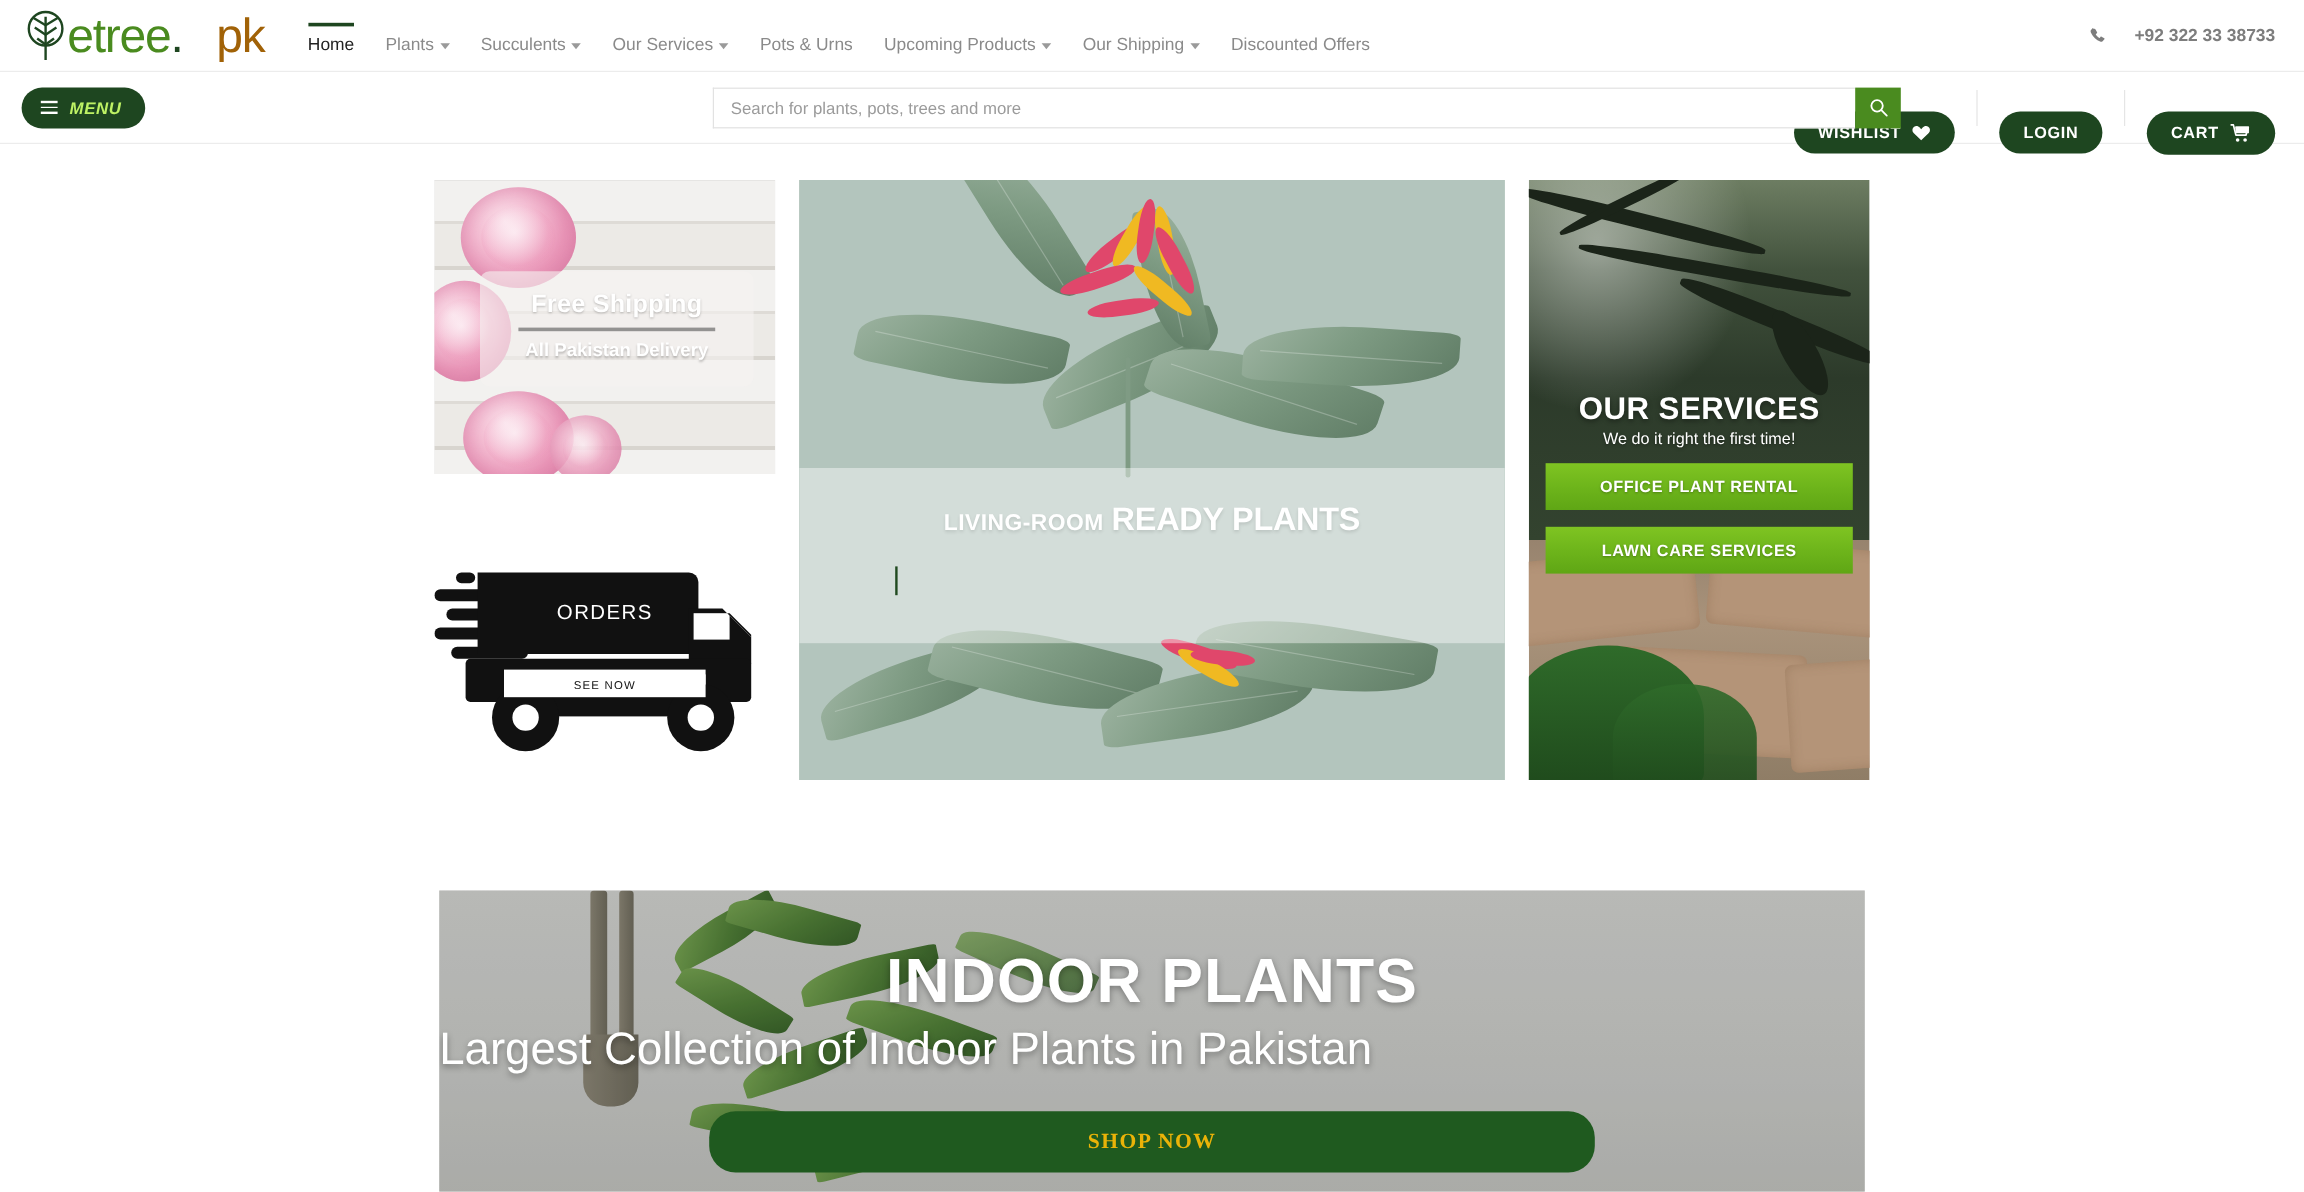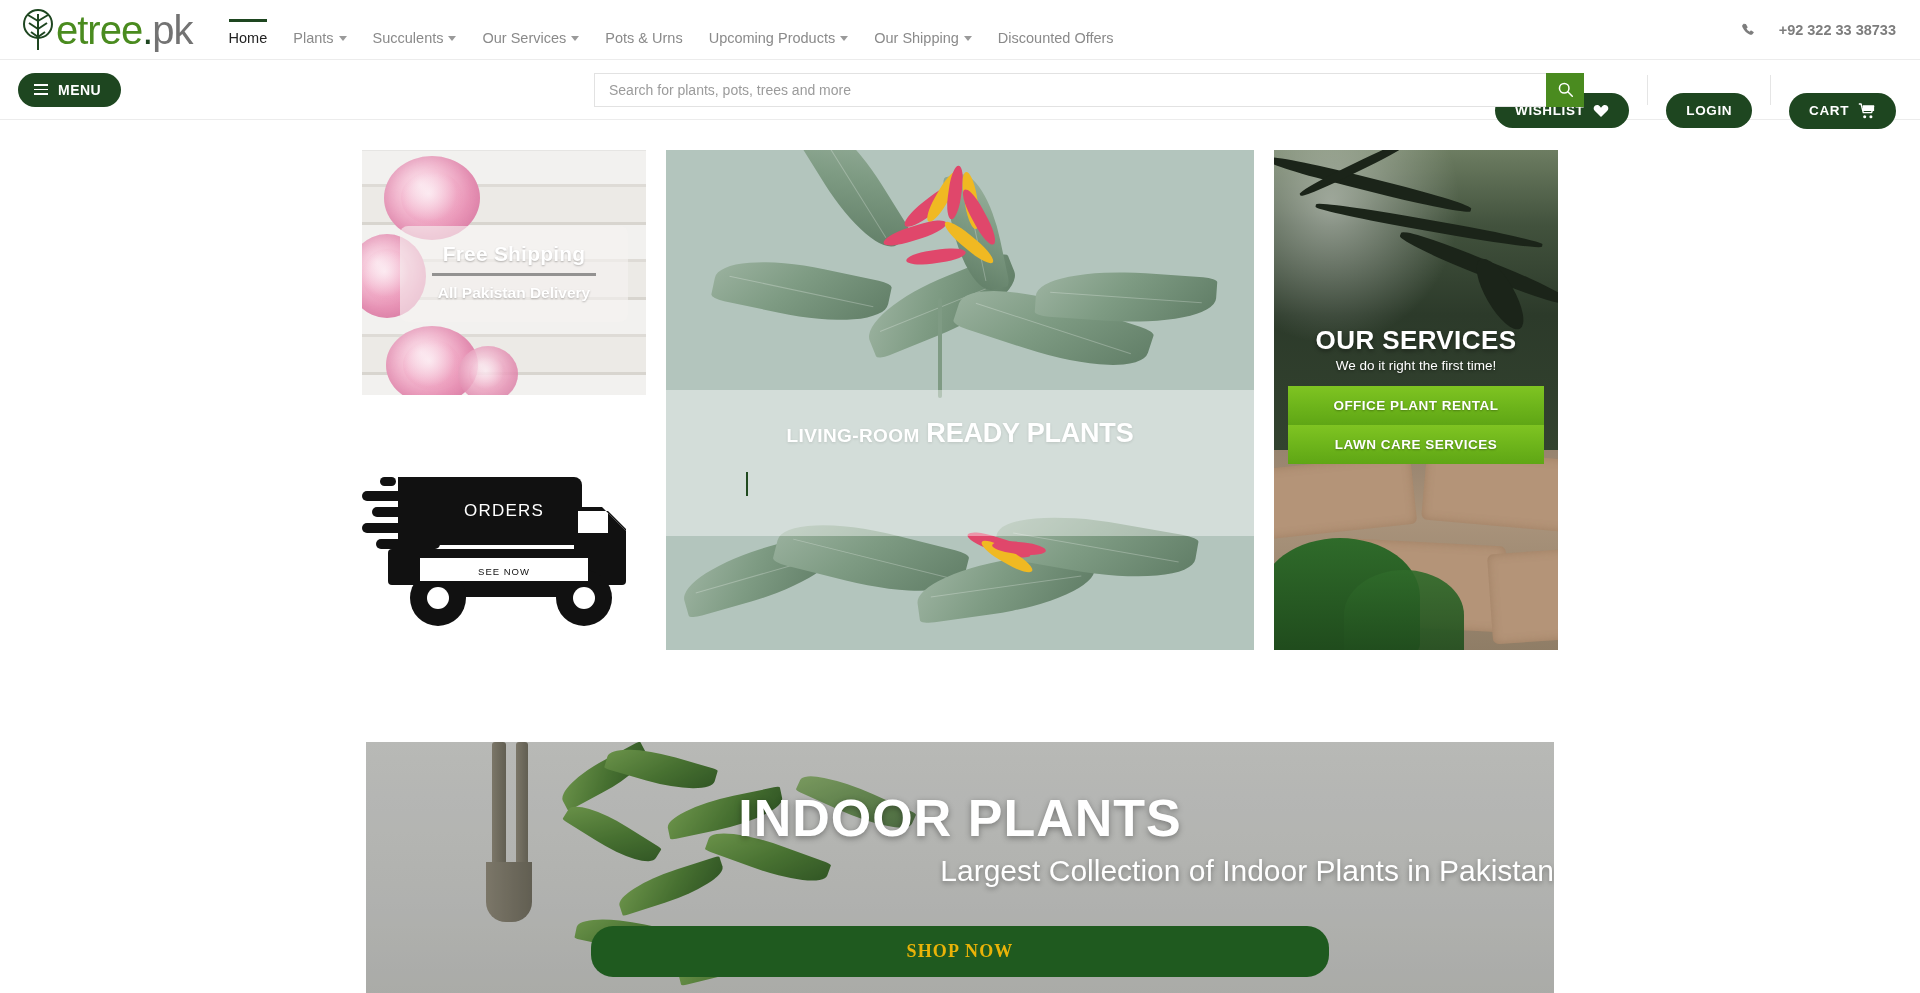--- a/index.html
+++ b/index.html
@@ -20,21 +20,21 @@
     border-bottom: 1px solid #ececec;
   }
   .logo { display: flex; align-items: center; gap: 0px; flex: 0 0 auto; }
   .logo-mark { width: 42px; height: 44px; display:block; margin-right: -4px; }
   .logo-text {
     font-size: 40px; font-weight: 400; letter-spacing: -1px;
     line-height: 1; font-family: "Liberation Sans", sans-serif;
   }
   .logo-text .t1 { color: #4a8b1f; }
   .logo-text .t2 { color: #1e4620; }
-  .logo-text .t3 { color: #737373; }
+  .logo-text .t3 { color: #a16207; margin-left: 28px; }
 
   .mainnav { display: flex; align-items: flex-end; gap: 26px; margin-left: 36px; height: 44px; }
   .navitem {
     position: relative;
     font-size: 14.5px; font-weight: normal; color: #8a8a8a;
     white-space: nowrap; cursor: pointer; padding-bottom: 6px;
     display: flex; align-items: center; gap: 5px;
   }
   .navitem.active { color: #222; }
   .navitem.active::before {
@@ -54,24 +54,25 @@
   .phone svg { display:block; }
 
   
   .searchrow {
     position: relative; height: 60px;
     display: flex; align-items: center; padding: 0 24px 0 18px;
     border-bottom: 1px solid #ececec;
   }
   .menu-btn {
     display: flex; align-items: center; gap: 10px;
-    background: #1e4620; color: #ffffff; border-radius: 20px;
+    background: #1e4620; color: #bef264; border-radius: 20px;
     padding: 9px 20px 9px 16px; font-size: 14px; font-weight: bold;
     letter-spacing: .5px; cursor: pointer; border: none;
     font-family: "Liberation Sans", sans-serif;
+    font-style: italic;
   }
   .burger { display:flex; flex-direction:column; gap:3px; }
   .burger i { display:block; width: 14px; height: 1.6px; background:#fff; }
 
   .search-wrap {
     position: absolute; left: 594px; width: 990px;
     display: flex; height: 34px;
   }
   .search-input {
     flex: 1; border: 1px solid #e2e2e2; border-right: none;
@@ -228,21 +229,21 @@
     position: absolute; left: 0; right: 0; top: 175px; text-align: center;
     color: #fff; font-size: 26px; font-weight: bold; letter-spacing: .4px;
     text-shadow: 0 2px 4px rgba(0,0,0,.4);
   }
   .svc-sub {
     position: absolute; left: 0; right: 0; top: 208px; text-align: center;
     color: #fff; font-size: 13.5px; text-shadow: 0 1px 3px rgba(0,0,0,.45);
   }
   .svc-btns { position: absolute; left: 14px; right: 14px; top: 236px; }
   .svc-btn {
-    display: block; width: 100%; 
+    display: block; width: 100%; margin-bottom: 14px;
     background: linear-gradient(180deg,#7fc422 0%, #6eb51b 50%, #5fa615 100%);
     color: #fff; font-size: 13.5px; font-weight: bold; letter-spacing: .5px;
     text-align: center; padding: 12px 0; border: none; cursor: pointer;
     text-shadow: 0 1px 2px rgba(0,0,0,.3);
     font-family: "Liberation Sans", sans-serif;
   }
 
   
   .row2 { display: flex; justify-content: center; margin-top: 92px; }
   .indoor {
@@ -258,22 +259,22 @@
     position: absolute; border-radius: 60% 5% 60% 5%;
     background: linear-gradient(135deg,#7fae55 0%, #4e7f33 55%, #2f5a22 100%);
   }
   .indoor-dim { position:absolute; inset:0; background: rgba(40,45,40,.18); }
   .indoor-title {
     position: absolute; left: 0; right: 0; top: 46px; text-align: center;
     color: #fff; font-size: 52px; font-weight: bold; letter-spacing: 1px;
     text-shadow: 0 2px 6px rgba(0,0,0,.35);
   }
   .indoor-sub {
-    position: absolute; left: 0; right: 0; top: 112px; text-align: right;
-    color: #fff; font-size: 30px; text-shadow: 0 2px 5px rgba(0,0,0,.35);
+    position: absolute; left: 0; right: 0; top: 112px; text-align: left;
+    color: #fff; font-size: 38px; text-shadow: 0 2px 5px rgba(0,0,0,.35);
   }
   .shop-now {
     position: absolute; left: 225px; width: 738px; top: 184px;
     background: #1f5a1f; color: #eab308; border: none; border-radius: 22px;
     padding: 15px 0; font-size: 18px; font-weight: bold; letter-spacing: 1.2px;
     text-align: center; cursor: pointer;
     font-family: Liberation Serif, serif;
   }
 </style>
 </head>

